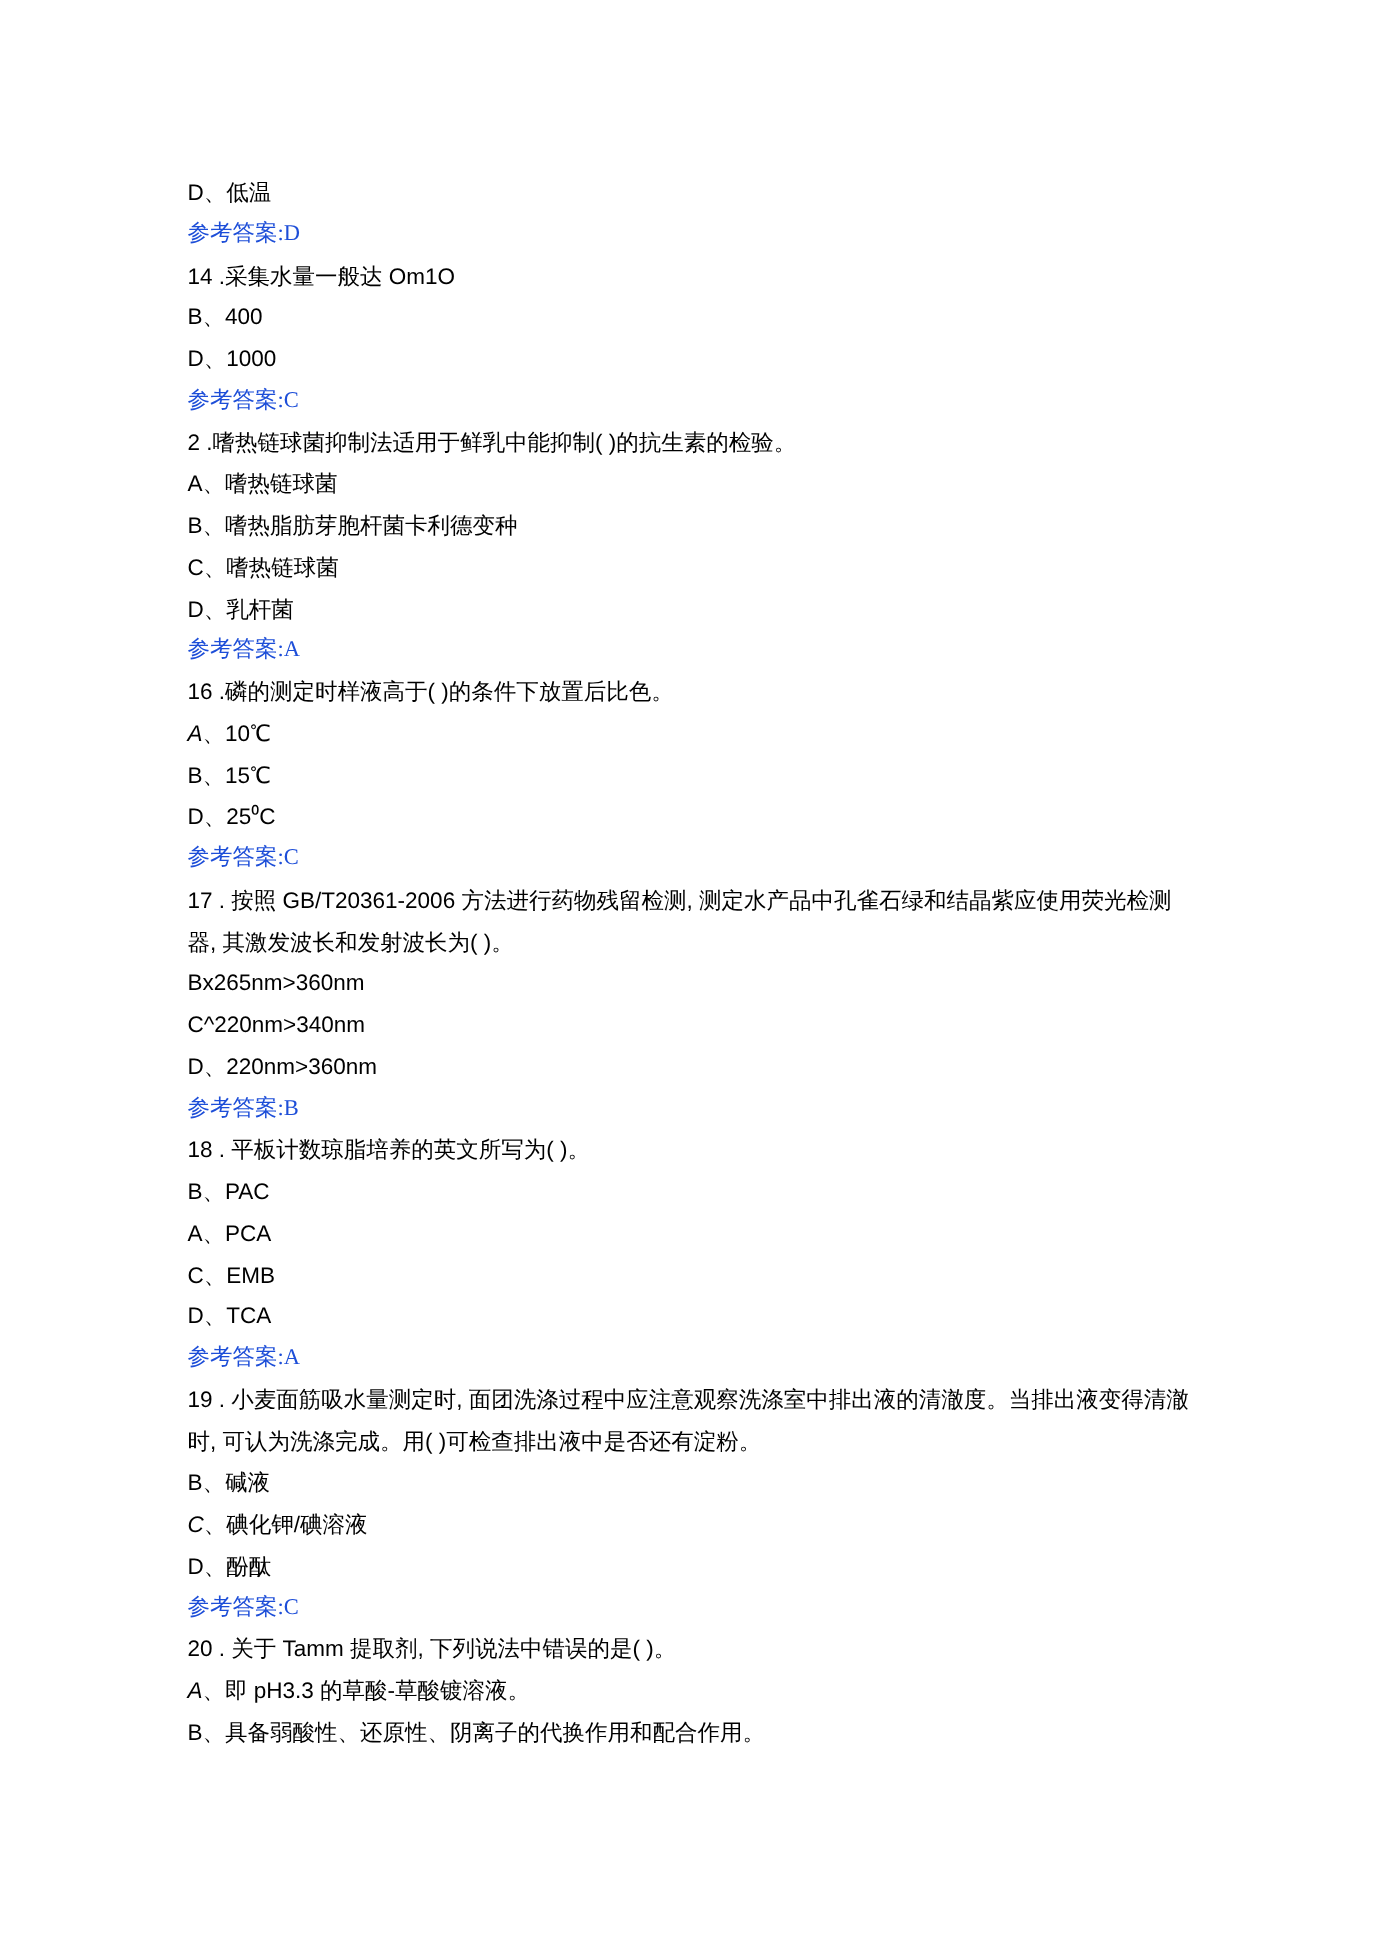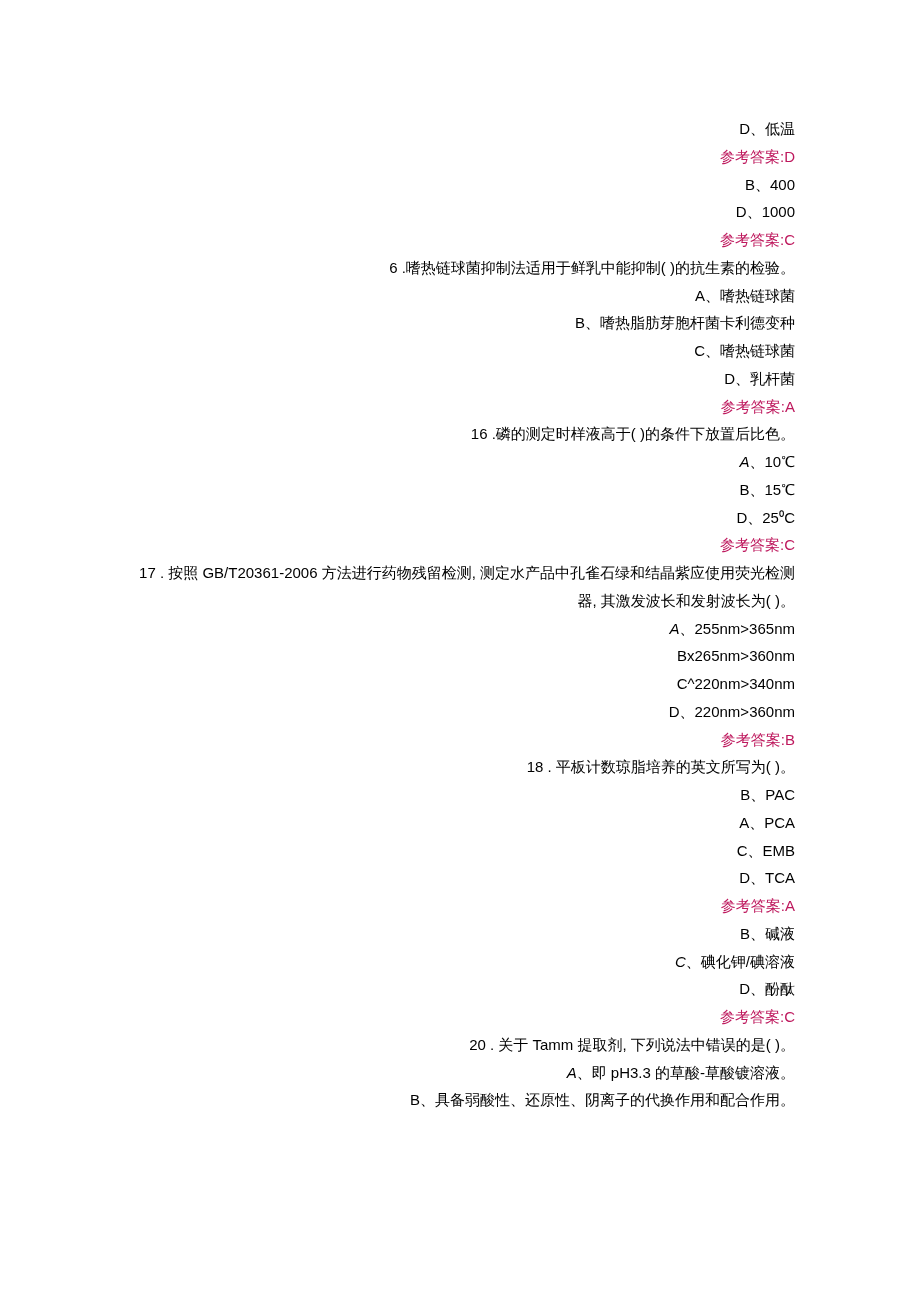--- a/index.html
+++ b/index.html
@@ -11,61 +11,62 @@
       font-family: "SimSun", "宋体", "Microsoft YaHei", sans-serif;
       font-size: 15px;
       line-height: 1.85;
       color: #000;
       background: #fff;
       width: 920px;
       padding: 115px 125px 60px 125px;
     }
     .line {
       display: block;
-      text-align: right;
     }
     .answer {
-      color: #be185d;
+      color: #1d4ed8;
+      font-family: Liberation Serif, serif;
     }
     .letter {
       font-style: italic;
     }
   </style>
 </head>
 <body>
 
 <div id="content">
     <span class="line">D、低温</span>
     <span class="line answer">参考答案:D</span>
+    <span class="line">14  .采集水量一般达 Om1O</span>
     <span class="line">B、400</span>
     <span class="line">D、1000</span>
     <span class="line answer">参考答案:C</span>
-    <span class="line">6  .嗜热链球菌抑制法适用于鲜乳中能抑制( )的抗生素的检验。</span>
+    <span class="line">2  .嗜热链球菌抑制法适用于鲜乳中能抑制( )的抗生素的检验。</span>
     <span class="line">A、嗜热链球菌</span>
     <span class="line">B、嗜热脂肪芽胞杆菌卡利德变种</span>
     <span class="line">C、嗜热链球菌</span>
     <span class="line">D、乳杆菌</span>
     <span class="line answer">参考答案:A</span>
     <span class="line">16  .磷的测定时样液高于( )的条件下放置后比色。</span>
     <span class="line"><span class="letter">A</span>、10℃</span>
     <span class="line">B、15℃</span>
     <span class="line">D、25⁰C</span>
     <span class="line answer">参考答案:C</span>
     <span class="line">17  . 按照 GB/T20361-2006 方法进行药物残留检测, 测定水产品中孔雀石绿和结晶紫应使用荧光检测器, 其激发波长和发射波长为( )。</span>
-    <span class="line"><span class="letter">A</span>、255nm&gt;365nm</span>
     <span class="line">Bx265nm&gt;360nm</span>
     <span class="line">C^220nm&gt;340nm</span>
     <span class="line">D、220nm&gt;360nm</span>
     <span class="line answer">参考答案:B</span>
     <span class="line">18  . 平板计数琼脂培养的英文所写为( )。</span>
     <span class="line">B、PAC</span>
     <span class="line">A、PCA</span>
     <span class="line">C、EMB</span>
     <span class="line">D、TCA</span>
     <span class="line answer">参考答案:A</span>
+    <span class="line">19  . 小麦面筋吸水量测定时, 面团洗涤过程中应注意观察洗涤室中排出液的清澈度。当排出液变得清澈时, 可认为洗涤完成。用( )可检查排出液中是否还有淀粉。</span>
     <span class="line">B、碱液</span>
     <span class="line"><span class="letter">C</span>、碘化钾/碘溶液</span>
     <span class="line">D、酚酞</span>
     <span class="line answer">参考答案:C</span>
     <span class="line">20  . 关于 Tamm 提取剂, 下列说法中错误的是( )。</span>
     <span class="line"><span class="letter">A</span>、即 pH3.3 的草酸-草酸镀溶液。</span>
     <span class="line">B、具备弱酸性、还原性、阴离子的代换作用和配合作用。</span>
   </div>
 
 </body></html>

